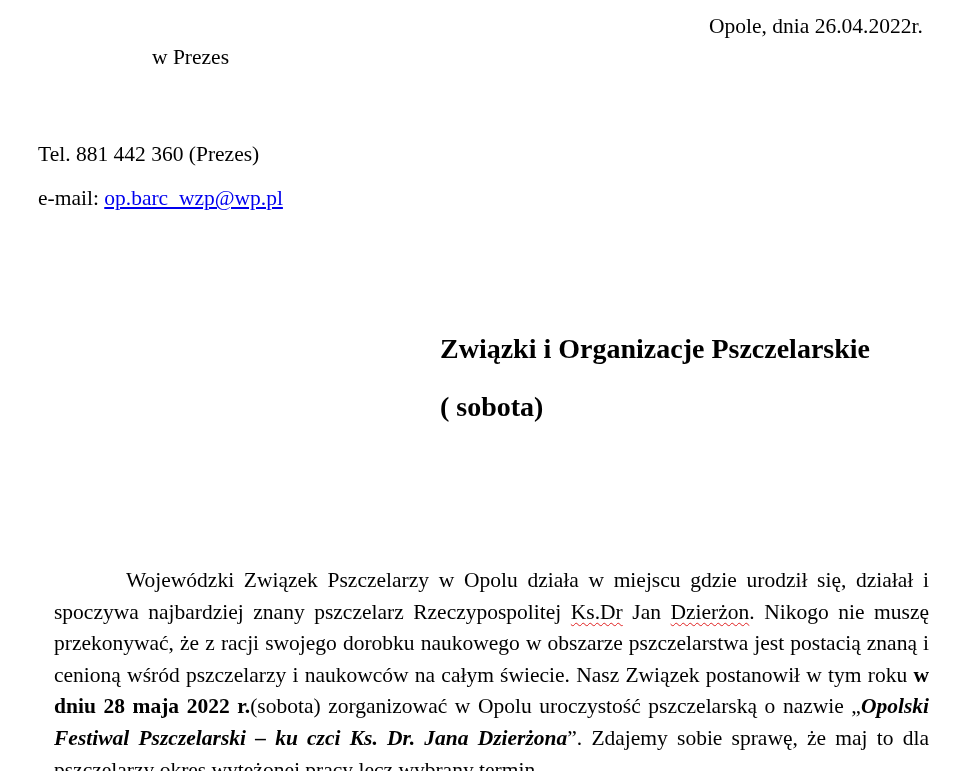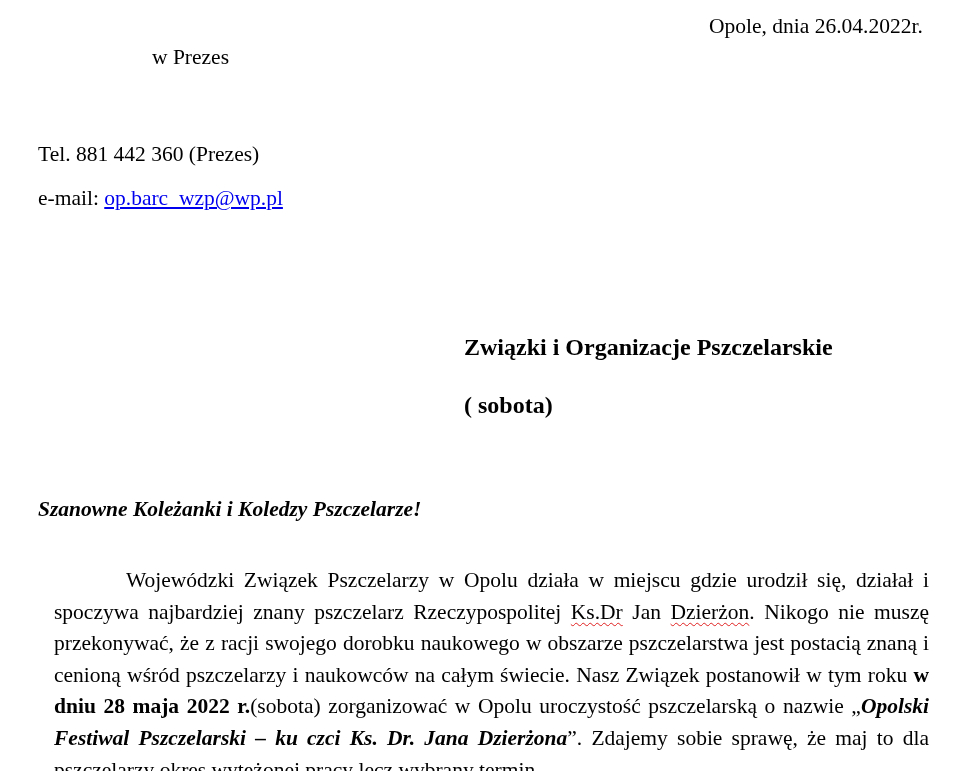--- a/index.html
+++ b/index.html
@@ -13,21 +13,21 @@
   .line { position: absolute; white-space: nowrap; line-height: 1; }
   .sender-line { left: 38px; }
   .sender-1 { top: 16px; }
   .sender-2 { top: 47px; left: 152px; }
   .sender-3 { top: 80px; left: 56px; }
   .sender-4 { top: 113px; }
   .sender-5 { top: 144px; }
   .sender-6 { top: 188px; }
   a.email { color: #0000ee; text-decoration: underline; }
   .date { top: 16px; left: 709px; }
-  .recipient { left: 464px; font-weight: bold; font-size: 24px; }
+  .recipient { left: 440px; font-weight: bold; font-size: 28px; }
   .recipient-1 { top: 335px; }
   .recipient-2 { top: 393px; }
   .salutation { top: 499px; left: 38px; font-weight: bold; font-style: italic; }
   .body-text {
     position: absolute; left: 38px; top: 549px; width: 907px;
     text-align: justify; text-align-last: auto;
     line-height: 31.6px;
   }
   .body-text p { margin: 16px; text-indent: 72px; }
   .spell { text-decoration: underline wavy #e02020; text-decoration-thickness: 1px; text-underline-offset: 3px; }
@@ -41,19 +41,18 @@
 
   <div class="line sender-2">w Prezes</div>
   <div class="line sender-line sender-5">Tel. 881 442 360 (Prezes)</div>
   <div class="line sender-line sender-6"><span>e-mail: </span><a class="email" href="#">op.barc_wzp@wp.pl</a></div>
 
   <div class="line date">Opole, dnia 26.04.2022r.</div>
 
   <div class="line recipient recipient-1">Związki i Organizacje Pszczelarskie</div>
   <div class="line recipient recipient-2">( sobota)</div>
 
-  <div class="line salutation">Szanowne Koleżanki i Koledzy Pszczelarze!</div>
 
   <div class="body-text">
     <p><span>Wojewódzki Związek Pszczelarzy w Opolu działa w miejscu gdzie urodził się, działał i spoczywa najbardziej znany pszczelarz Rzeczypospolitej </span><span class="spell">Ks.Dr</span><span> Jan </span><span class="spell">Dzierżon</span><span>. Nikogo nie muszę przekonywać, że z racji swojego dorobku naukowego w obszarze pszczelarstwa jest postacią znaną i cenioną wśród pszczelarzy i naukowców na całym świecie. Nasz Związek postanowił w tym roku </span><b>w dniu 28 maja 2022 r.</b><span>(sobota) zorganizować w Opolu uroczystość pszczelarską o nazwie „</span><span class="bi">Opolski Festiwal Pszczelarski – ku czci Ks. Dr. Jana Dzierżona</span><span>”. Zdajemy sobie sprawę, że maj to dla pszczelarzy okres wytężonej pracy lecz wybrany termin</span></p>
   </div>
 
 </div>
 
 </body></html>

